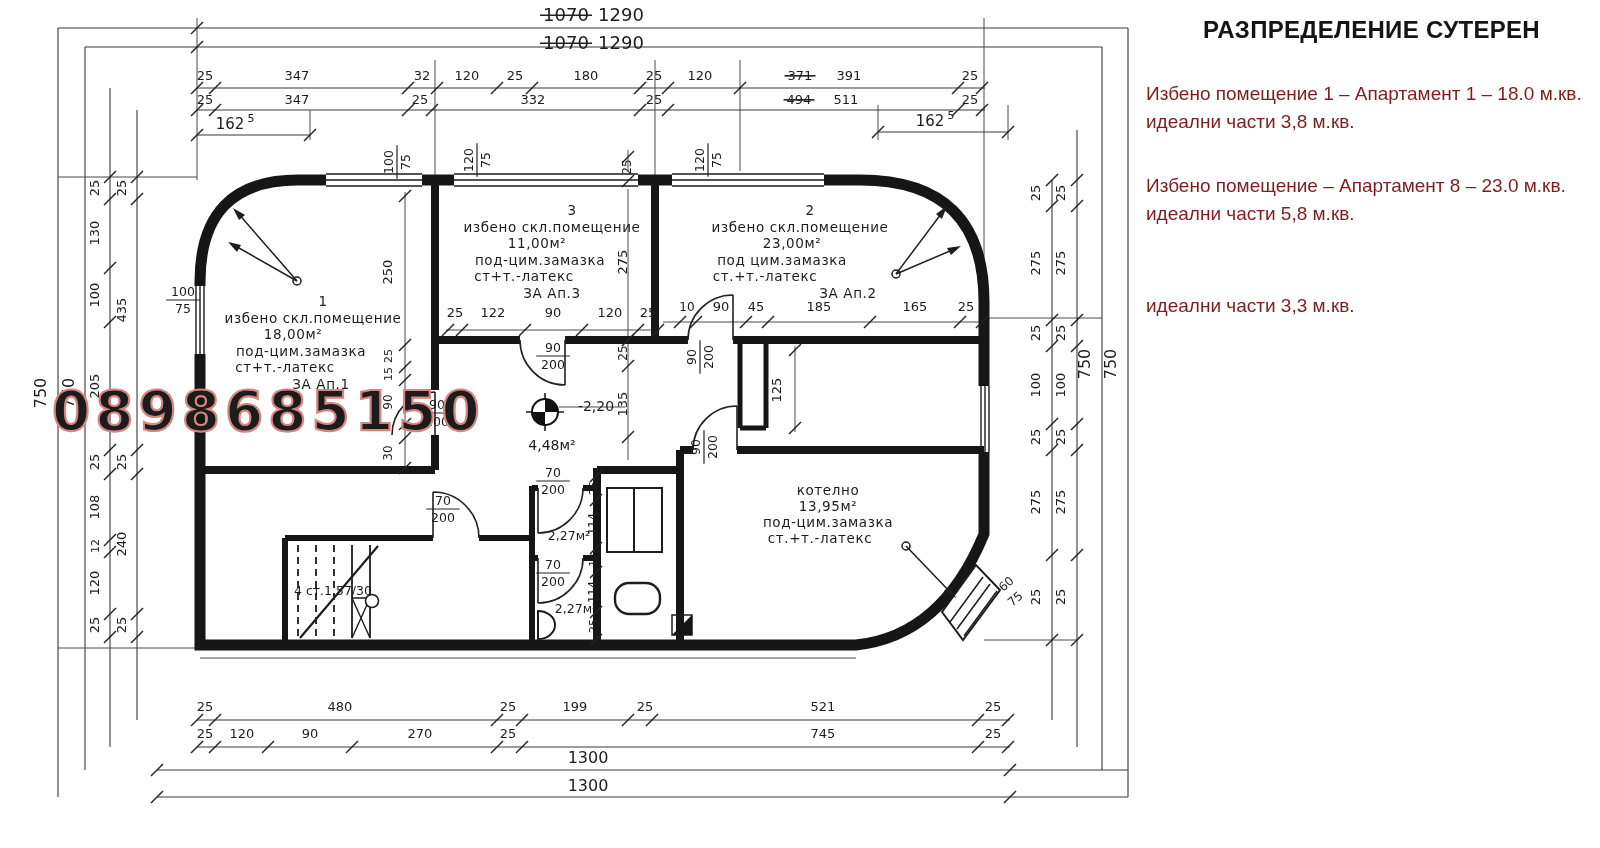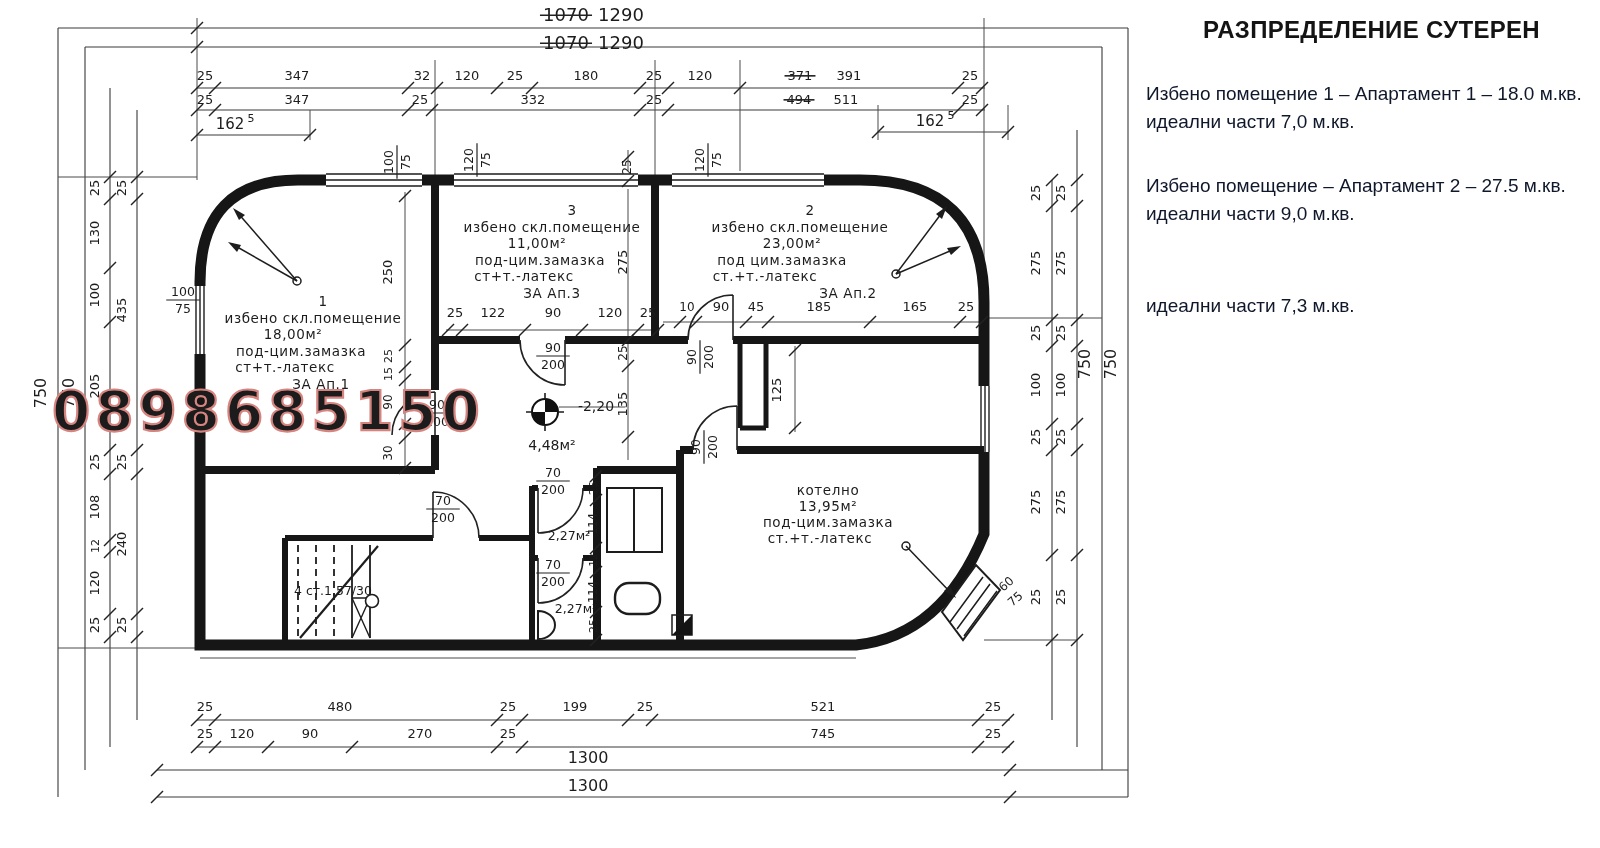--- a/index.html
+++ b/index.html
@@ -1,21 +1,21 @@
 <!DOCTYPE html>
 <html><head>
 <meta charset="utf-8">
 <style>
   html,body{margin:0;padding:0;background:#ffffff;}
   #page{position:relative;width:1600px;height:848px;background:#fff;overflow:hidden;
         font-family:"Liberation Sans",sans-serif;padding-left:32px;}
   #plan-svg{position:absolute;left:0;top:0;}
   #legend{position:absolute;left:1146px;top:16px;width:452px;color:#141414;}
   #legend h1{font-size:24px;font-weight:600;letter-spacing:.3px;margin:0 0 36px 57px;white-space:nowrap;}
-  #legend p{font-size:19px;line-height:28px;margin:0 0 36px 0;color:#0f172a;}
+  #legend p{font-size:19px;line-height:28px;margin:0 0 36px 0;color:#7f1d1d;}
   text{font-family:"DejaVu Sans",sans-serif;fill:#1c1c1c;}
   .thin{stroke:#3a3a3a;stroke-width:1.1;fill:none;}
   .wit{stroke:#4a4a4a;stroke-width:1;fill:none;}
   .wall{stroke:#161616;fill:none;stroke-linecap:butt;}
   .arc{stroke:#222;stroke-width:1.6;fill:none;}
   .fix{stroke:#1d1d1d;fill:none;}
 </style>
 </head>
 <body>
 
@@ -427,24 +427,24 @@
         <text x="820" y="543" font-size="13.5" text-anchor="middle" letter-spacing="0.6">ст.+т.-латекс</text>
       </g>
 
     <text id="watermark" x="52" y="430" font-size="55" font-weight="bold" letter-spacing="5" fill="none" stroke-width="2.2" stroke="#d6847f">0898685150</text>
   </svg>
 
   <div id="legend">
     <h1>РАЗПРЕДЕЛЕНИЕ СУТЕРЕН</h1>
     <p>
       <span>Избено помещение 1 – Апартамент 1 – 18.0 м.кв.</span><br>
-      <span>идеални части 7,0 м.кв.</span>
+      <span>идеални части 3,8 м.кв.</span>
     </p>
     <p>
-      <span>Избено помещение  – Апартамент  2 – 27.5 м.кв.</span><br>
-      <span>идеални части 9,0 м.кв.</span>
+      <span>Избено помещение  – Апартамент  8 – 23.0 м.кв.</span><br>
+      <span>идеални части 5,8 м.кв.</span>
     </p>
     <p>
       <br>
-      <span>идеални части 7,3 м.кв.</span>
+      <span>идеални части 3,3 м.кв.</span>
     </p>
   </div>
 </div>
 
 </body></html>

